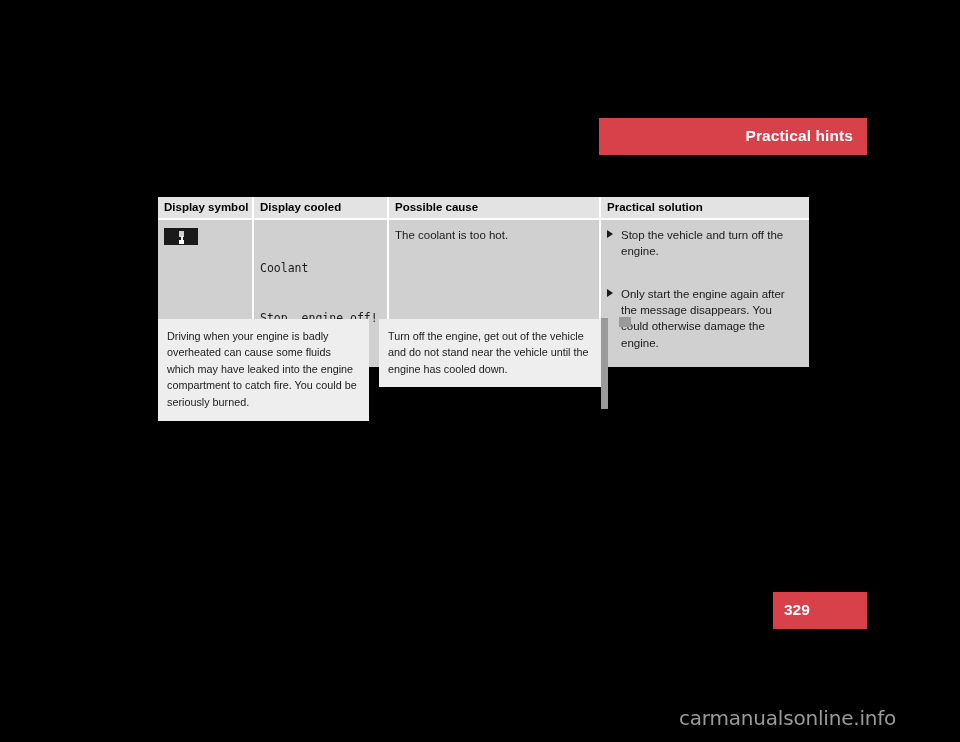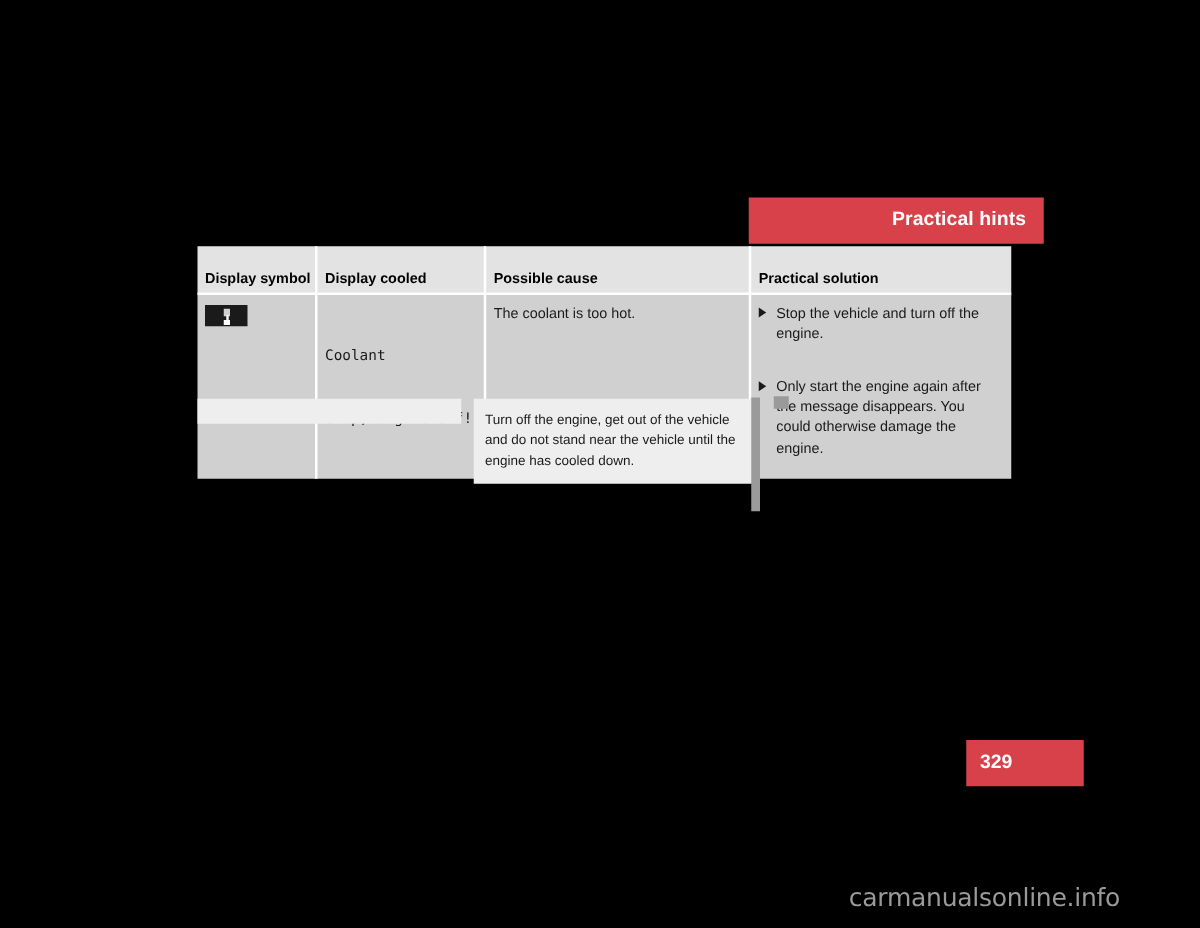--- a/index.html
+++ b/index.html
@@ -14,24 +14,23 @@
     overflow: hidden;
     font-family: "Liberation Sans", sans-serif;
     -webkit-font-smoothing: antialiased;
   }
 
   
   #chapter-header {
     position: absolute;
     left: 599px;
     top: 118px;
-    width: 236px;
+    width: 268px;
     height: 37px;
     background: #d8414a;
-    margin-top: 40px;
   }
   #chapter-header .title {
     position: absolute;
     right: 14px;
     top: 9px;
     color: #ffffff;
     font-size: 15.5px;
     font-weight: bold;
     letter-spacing: 0.1px;
     white-space: nowrap;
@@ -45,21 +44,21 @@
     width: 651px;
     border-collapse: collapse;
     table-layout: fixed;
   }
   #symbol-table th {
     background: #e3e3e3;
     color: #000000;
     font-size: 11.5px;
     font-weight: bold;
     text-align: left;
-    padding: 20px 0 5px 6px;
+    padding: 4px 0 5px 6px;
     vertical-align: top;
     border-right: 2px solid #ffffff;
     border-bottom: 2px solid #ffffff;
     white-space: nowrap;
   }
   #symbol-table th:last-child { border-right: none; }
 
   #symbol-table td {
     background: #d0d0d0;
     color: #1a1a1a;
@@ -303,20 +302,21 @@
             <span>Only start the engine again after the message disappears. You could otherwise damage the engine.</span>
           </li>
         </ul>
       </td>
     </tr>
   </tbody>
 </table>
 
 <div id="warning-box">
   <div class="wb-body">
+    <p>Driving when your engine is badly overheated can cause some fluids which may have leaked into the engine compartment to catch fire. You could be seriously burned.</p>
   </div>
 </div>
 
 <div id="note-box">
   <p>Turn off the engine, get out of the vehicle and do not stand near the vehicle until the engine has cooled down.</p>
 </div>
 
 <div id="margin-bar"></div>
 <div id="margin-chip"></div>
 

